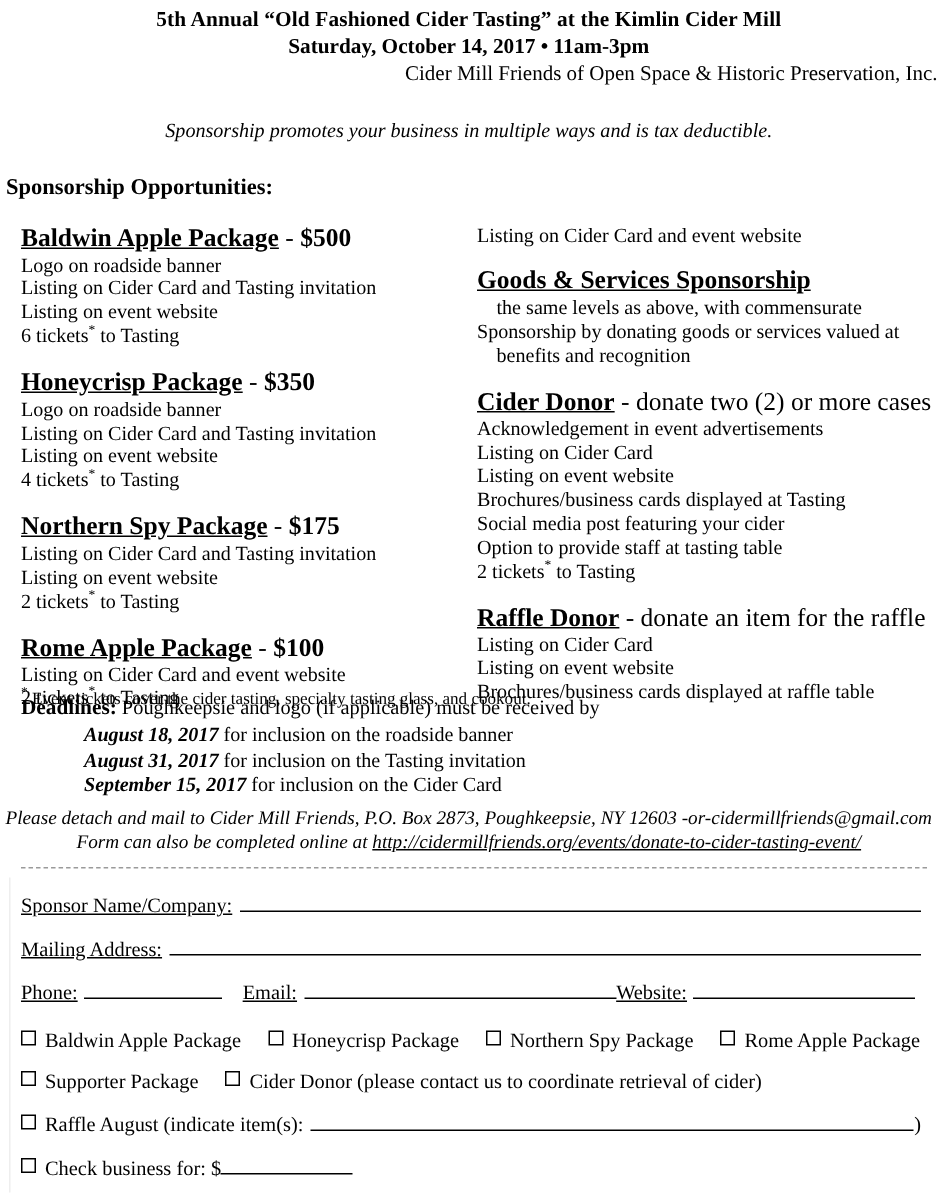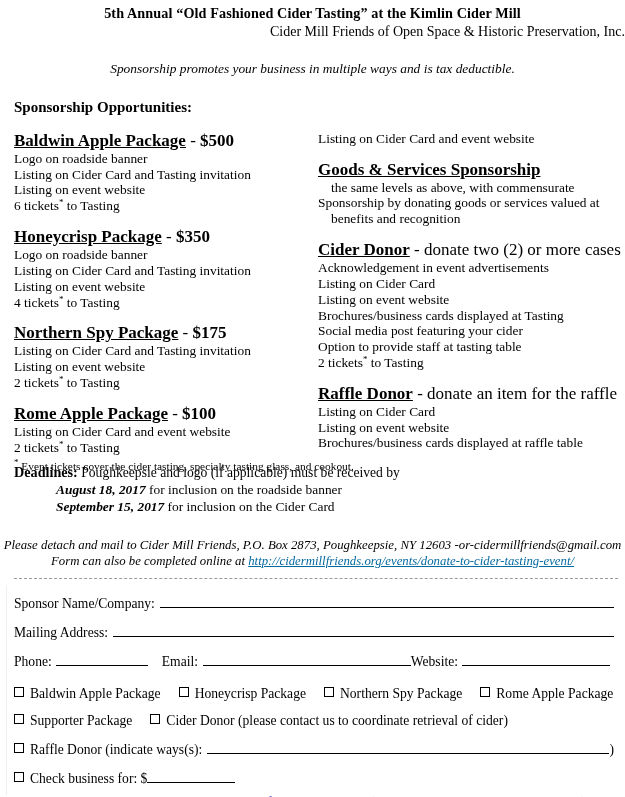--- a/index.html
+++ b/index.html
@@ -44,21 +44,21 @@
   }
   .tagline {
     text-align: center;
     font-style: italic;
     font-size: 13.4px;
     padding-top: 21px;
   }
   .sec-title {
     font-weight: bold;
     font-size: 15px;
-    margin-left: 14px;
+    margin-left: 4px;
     padding-top: 22px;
   }
 
   
   .cols {
     position: relative;
     margin-top: 14px;
   }
   .col {
     position: absolute;
@@ -121,21 +121,21 @@
     position: absolute;
     left: 0;
     top: 538px;
     width: 625px;
     text-align: center;
     font-style: italic;
     font-size: 12.8px;
   }
   .mailblock .l2 { padding-top: 1px; }
   .mailblock a {
-    color: #0369a1;
+    color: #000000;
     font-style: italic;
   }
 
   
   .dotted {
     position: absolute;
     left: 14px;
     top: 578px;
     width: 604px;
     border-top: 1px dashed #9a9a9a;
@@ -147,20 +147,21 @@
     left: 14px;
     top: 594px;
     width: 600px;
     font-size: 13.6px;
   }
   .frow {
     display: flex;
     align-items: baseline;
     margin-bottom: 11px;
     white-space: nowrap;
+    text-decoration: underline;
   }
   .fill {
     border-bottom: 1px solid #000;
     flex: 1 1 auto;
     height: 0.95em;
     margin-left: 5px;
   }
   .fill-fixed {
     border-bottom: 1px solid #000;
     display: inline-block;
@@ -208,20 +209,21 @@
     border-left: 1px solid #eeeeee;
   }
 </style>
 </head>
 <body>
 
 <div class="page">
 
   <div class="hdr">
     <div class="t1">5th Annual “Old Fashioned Cider Tasting” at the Kimlin Cider Mill</div>
+    <div class="t2">Saturday, October 14, 2017 • 11am-3pm</div>
     <div class="t3">Cider Mill Friends of Open Space &amp; Historic Preservation, Inc.</div>
   </div>
   <div class="tagline">Sponsorship promotes your business in multiple ways and is tax deductible.</div>
   <div class="sec-title">Sponsorship Opportunities:</div>
 
   <div class="cols">
 
     <div class="col col-left">
 
       <div class="pkg">
@@ -301,20 +303,21 @@
       </div>
 
     </div>
   </div>
 
   <div class="footnote"><sup class="ast">*</sup> <span>Event tickets cover the cider tasting, specialty tasting glass, and cookout.</span></div>
 
   <div class="deadlines">
     <div class="dl-head"><b>Deadlines:</b><span> Poughkeepsie and logo (if applicable) must be received by</span></div>
     <div class="dl-row"><i>August 18, 2017</i><span> for inclusion on the roadside banner</span></div>
+    <div class="dl-row"><i>August 31, 2017</i><span> for inclusion on the Tasting invitation</span></div>
     <div class="dl-row"><i>September 15, 2017</i><span> for inclusion on the Cider Card</span></div>
   </div>
 
   <div class="mailblock">
     <div class="l1">Please detach and mail to Cider Mill Friends, P.O. Box 2873, Poughkeepsie, NY 12603 -or-cidermillfriends@gmail.com</div>
     <div class="l2"><span>Form can also be completed online at </span><a href="#">http://cidermillfriends.org/events/donate-to-cider-tasting-event/</a></div>
   </div>
 
   <div class="dotted"></div>
   <div class="edge"></div>
@@ -353,21 +356,21 @@
 
     <div class="cbrow">
       <span class="cb"></span>
         <span class="cbtext">Supporter Package</span>
       <span class="cb"></span>
         <span class="cbtext">Cider Donor (please contact us to coordinate retrieval of cider)</span>
     </div>
 
     <div class="cbrow">
       <span class="cb"></span>
-        <span class="lbl">Raffle Donor (indicate ways(s):</span>
+        <span class="lbl">Raffle August (indicate item(s):</span>
       <span class="fill"></span>
         <span class="lbl">)</span>
     </div>
 
     <div class="paybox">
       <div class="cbrow" style="margin-bottom:0">
         <span class="cb"></span>
           <span class="lbl">Check business for: $</span>
         <span class="fill-fixed" style="width:88px;margin-left:0"></span>
       </div>

